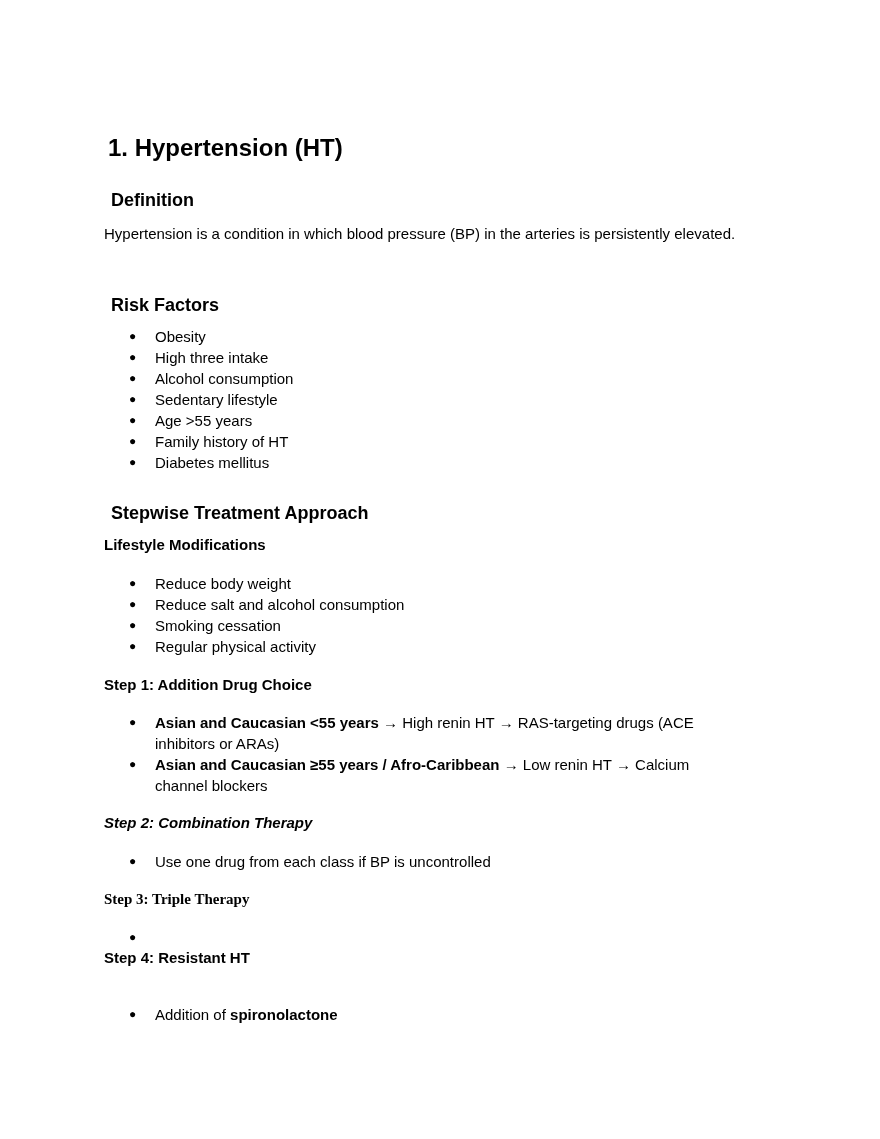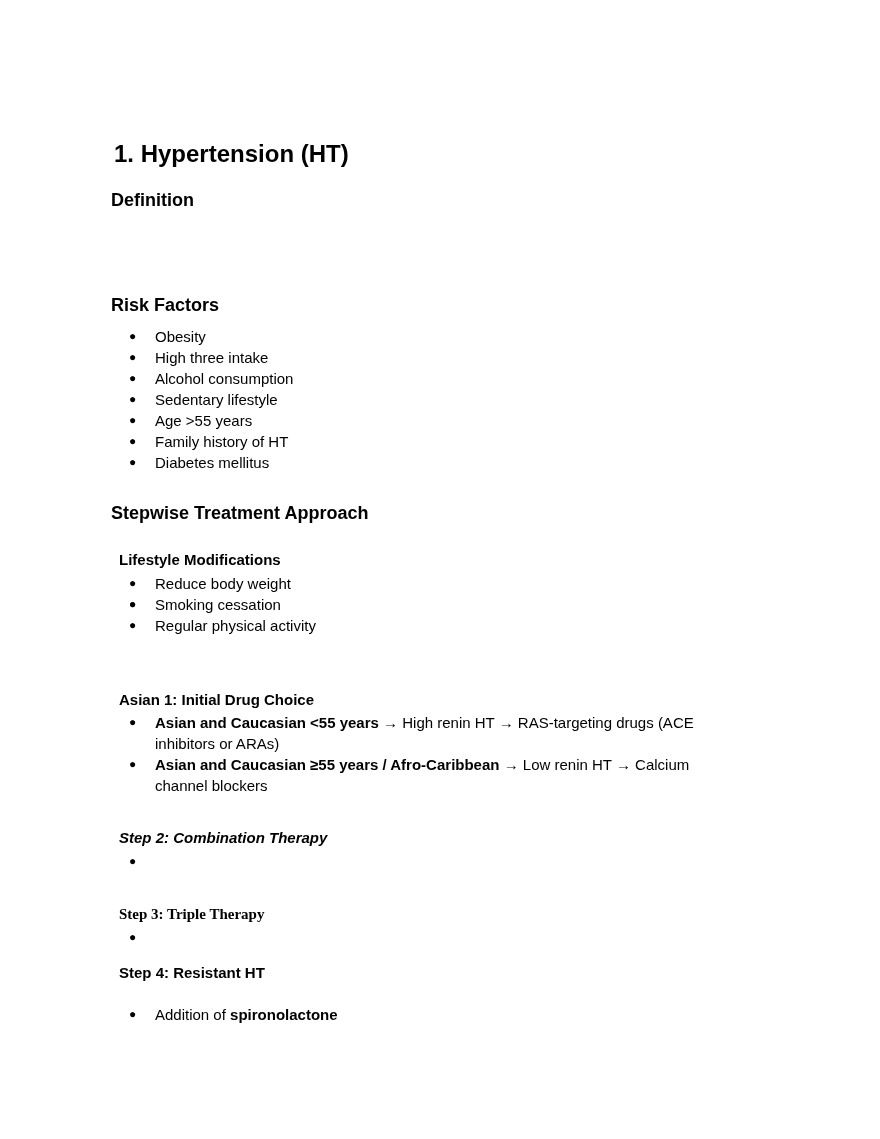--- a/index.html
+++ b/index.html
@@ -18,39 +18,39 @@
     .page {
       position: absolute;
       left: 104px;
       top: 0;
       width: 690px;
     }
     h1 {
       position: absolute;
       left: 0;
       top: 128px;
-      margin: 10px;
+      margin: 4px;
       font-size: 24px;
       font-weight: bold;
       line-height: 32px;
       white-space: nowrap;
     }
     h2 {
       position: absolute;
       left: 0;
       margin: 7px;
       font-size: 18px;
       font-weight: bold;
       line-height: 24px;
       white-space: nowrap;
     }
     h3 {
       position: absolute;
       left: 0;
-      margin: 15px;
+      margin: 0;
       font-size: 15px;
       font-weight: bold;
       line-height: 20px;
       white-space: nowrap;
     }
     p {
       position: absolute;
       left: 0;
       margin: 0;
       font-size: 15px;
@@ -82,53 +82,53 @@
   </style>
 </head>
 <body>
 
 <div class="page">
 
   <h1>1. Hypertension (HT)</h1>
 
   <h2 style="top:181px;">Definition</h2>
   <p style="top:223px;">
-    <br>
+    <span>Hypertension is a condition in which blood pressure (BP) in the arteries is persistently elevated.</span><br>
   </p>
 
   <h2 style="top:286px;">Risk Factors</h2>
   <ul style="top:326px;">
     <li><span class="bullet">●</span><span>Obesity</span></li>
     <li><span class="bullet">●</span><span>High three intake</span></li>
     <li><span class="bullet">●</span><span>Alcohol consumption</span></li>
     <li><span class="bullet">●</span><span>Sedentary lifestyle</span></li>
     <li><span class="bullet">●</span><span>Age &gt;55 years</span></li>
     <li><span class="bullet">●</span><span>Family history of HT</span></li>
     <li><span class="bullet">●</span><span>Diabetes mellitus</span></li>
   </ul>
 
   <h2 style="top:494px;text-align:right;">Stepwise Treatment Approach</h2>
 
   <h3 style="top:535px;">Lifestyle Modifications</h3>
   <ul style="top:573px;">
     <li><span class="bullet">●</span><span>Reduce body weight</span></li>
-    <li><span class="bullet">●</span></li>
+    <li><span class="bullet">●</span><span>Reduce salt and alcohol consumption</span></li>
     <li><span class="bullet">●</span><span>Smoking cessation</span></li>
     <li><span class="bullet">●</span><span>Regular physical activity</span></li>
   </ul>
 
-  <h3 style="top:675px;">Asian 1: Initial Drug Choice</h3>
+  <h3 style="top:675px;">Step 1: Addition Drug Choice</h3>
   <ul style="top:712px;">
     <li><span class="bullet">●</span><b>Asian and Caucasian &lt;55 years</b><span> → High renin HT → RAS-targeting drugs (ACE inhibitors or ARAs)</span></li>
     <li><span class="bullet">●</span><b>Asian and Caucasian ≥55 years / Afro-Caribbean</b><span> → Low renin HT → Calcium channel blockers</span></li>
   </ul>
 
   <h3 style="top:813px;font-style:italic;">Step 2: Combination Therapy</h3>
   <ul style="top:851px;">
-    <li><span class="bullet">●</span></li>
+    <li><span class="bullet">●</span><span>Use one drug from each class if BP is uncontrolled</span></li>
   </ul>
 
   <h3 style="top:889px;font-family:Liberation Serif, serif;">Step 3: Triple Therapy</h3>
   <ul style="top:927px;">
     <li><span class="bullet">●</span></li>
   </ul>
 
   <h3 style="top:948px;">Step 4: Resistant HT</h3>
   <ul style="top:1004px;">
     <li><span class="bullet">●</span><span>Addition of </span><b>spironolactone</b></li>

